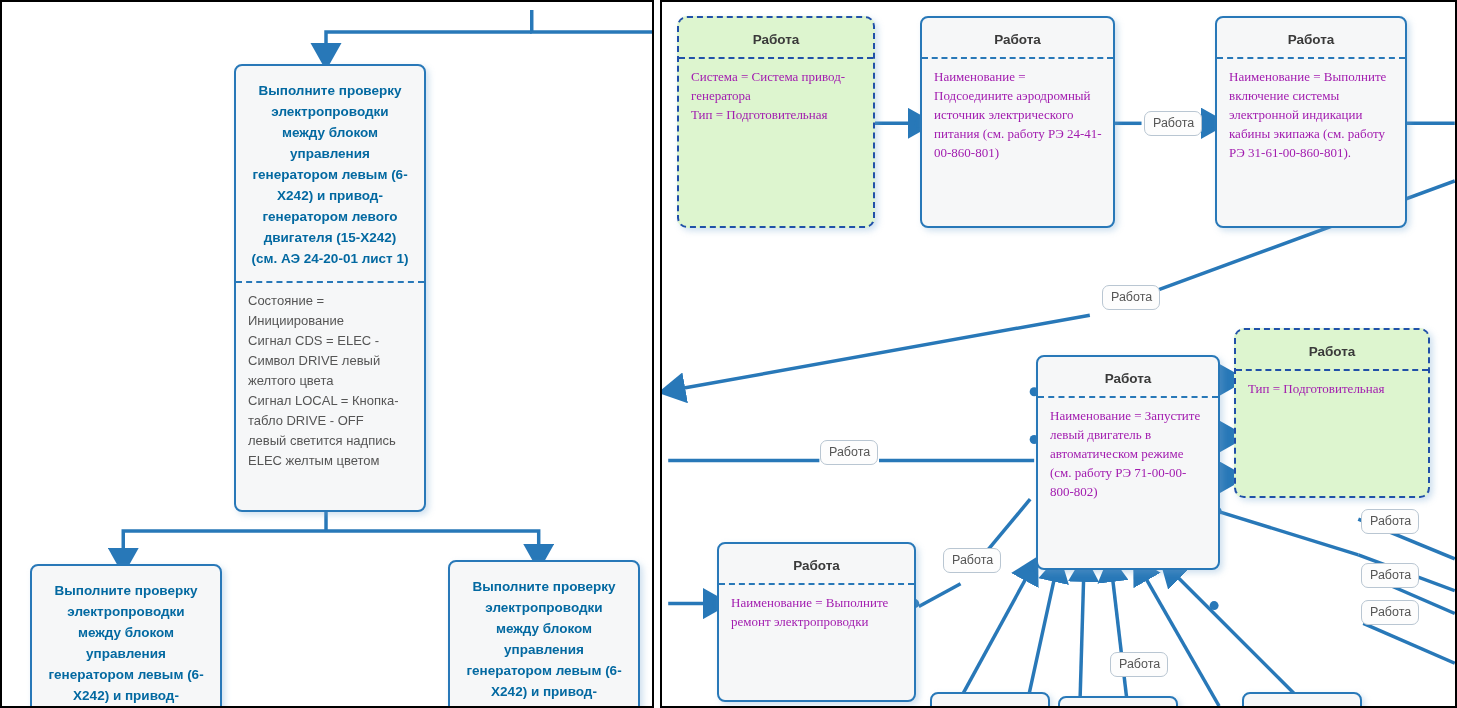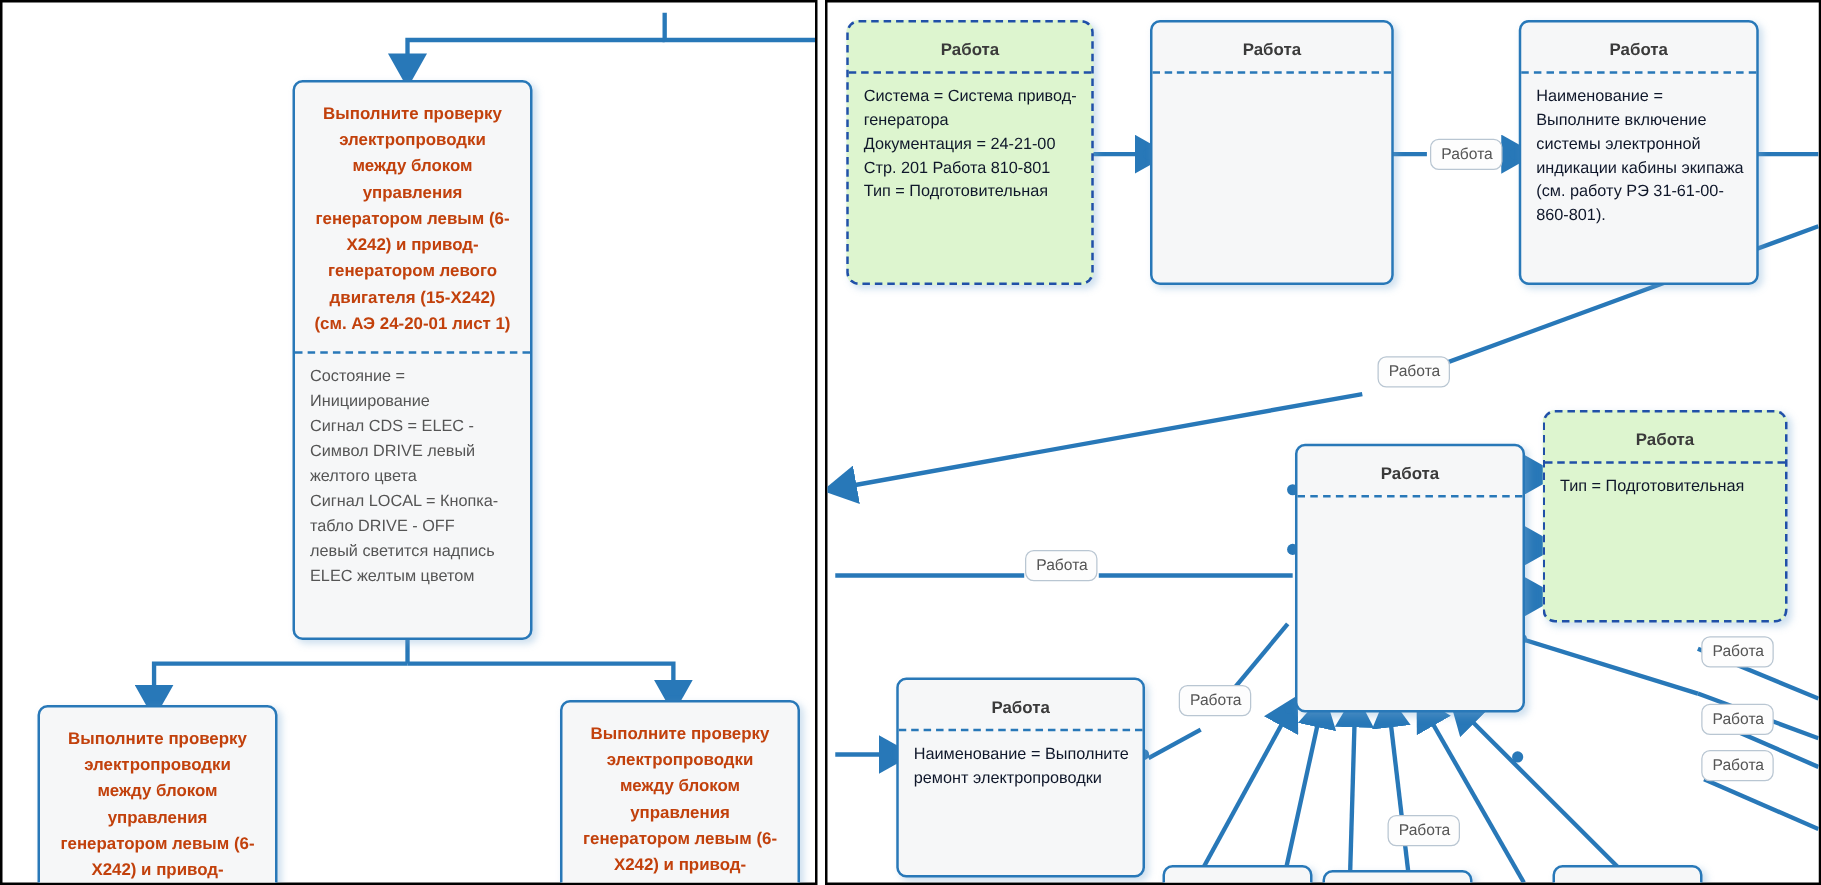--- a/index.html
+++ b/index.html
@@ -13,27 +13,27 @@
   .canvas{position:absolute;inset:0;overflow:hidden;}
   .edges{position:absolute;left:0;top:0;width:100%;height:100%;overflow:visible;}
 
   
   .node{position:absolute;box-sizing:border-box;border:2px solid #2878b8;border-radius:8px;
         background:#f6f7f8;box-shadow:3px 3px 6px rgba(120,170,210,.35);}
   .node.green{background:#ddf5cf;border:2px dashed #2050a8;border-radius:10px;}
   .node .hdr{font-size:13.5px;font-weight:bold;color:#3a3a3a;text-align:center;padding:14px 6px 10px;}
   .node .sep{border-top:2px dashed #2878b8;margin:0 0 0 0;height:0;}
   .node.green .sep{border-top:2px dashed #2050a8;}
-  .node .body{font-size:13px;line-height:19px;color:#0f172a;padding:8px 10px 8px 12px;}
+  .node .body{font-size:13px;line-height:19px;color:#a21caf;padding:8px 10px 8px 12px;font-family:Liberation Serif, serif;}
   .node .body div{white-space:normal;}
 
   
   .tnode{position:absolute;box-sizing:border-box;border:2px solid #2878b8;border-radius:8px;
          background:#f6f7f8;box-shadow:3px 3px 6px rgba(120,170,210,.35);}
-  .tnode .title{font-size:13.5px;font-weight:bold;color:#c2410c;text-align:center;
+  .tnode .title{font-size:13.5px;font-weight:bold;color:#0369a1;text-align:center;
                 line-height:21px;padding:14px 13px 12px;}
   .tnode .sep{border-top:2px dashed #2878b8;height:0;}
   .tnode .attrs{font-size:13px;line-height:20px;color:#555;padding:8px 22px 6px 12px;}
 
   
   .elabel{position:absolute;box-sizing:border-box;border:1.5px solid #b9c6d2;border-radius:7px;
           background:#fdfdfd;color:#555;font-size:12.5px;line-height:22px;height:25px;
           padding:0 8px;text-align:center;white-space:nowrap;}
 
   .ep{fill:#2878b8;}
@@ -148,41 +148,46 @@
           <circle cx="55" cy="605" r="4.5"></circle>
           <circle cx="254" cy="605" r="4.5"></circle>
         </g>
       </svg>
 
       <div class="node green" style="left:15px;top:14px;width:198px;height:212px;">
         <div class="hdr">Работа</div>
         <div class="sep"></div>
         <div class="body">
           <div>Система = Система привод-генератора</div>
-          <div>Документация = 24-21-00 Стр. 201 Работа 810-801</div>
           <div>Тип = Подготовительная</div>
         </div>
       </div>
 
       <div class="node" style="left:258px;top:14px;width:195px;height:212px;">
         <div class="hdr">Работа</div>
         <div class="sep"></div>
+        <div class="body">
+          <div>Наименование = Подсоедините аэродромный источник электрического питания (см. работу РЭ 24-41-00-860-801)</div>
+        </div>
       </div>
 
       <div class="node" style="left:553px;top:14px;width:192px;height:212px;">
         <div class="hdr">Работа</div>
         <div class="sep"></div>
         <div class="body">
           <div>Наименование = Выполните включение системы электронной индикации кабины экипажа (см. работу РЭ 31-61-00-860-801).</div>
         </div>
       </div>
 
       <div class="node" style="left:374px;top:353px;width:184px;height:215px;">
         <div class="hdr">Работа</div>
         <div class="sep"></div>
+        <div class="body">
+          <div>Наименование = Запустите левый двигатель в автоматическом режиме (см. работу РЭ 71-00-00-800-802)</div>
+        </div>
       </div>
 
       <div class="node green" style="left:572px;top:326px;width:196px;height:170px;">
         <div class="hdr">Работа</div>
         <div class="sep"></div>
         <div class="body">
           <div>Тип = Подготовительная</div>
         </div>
       </div>
 

